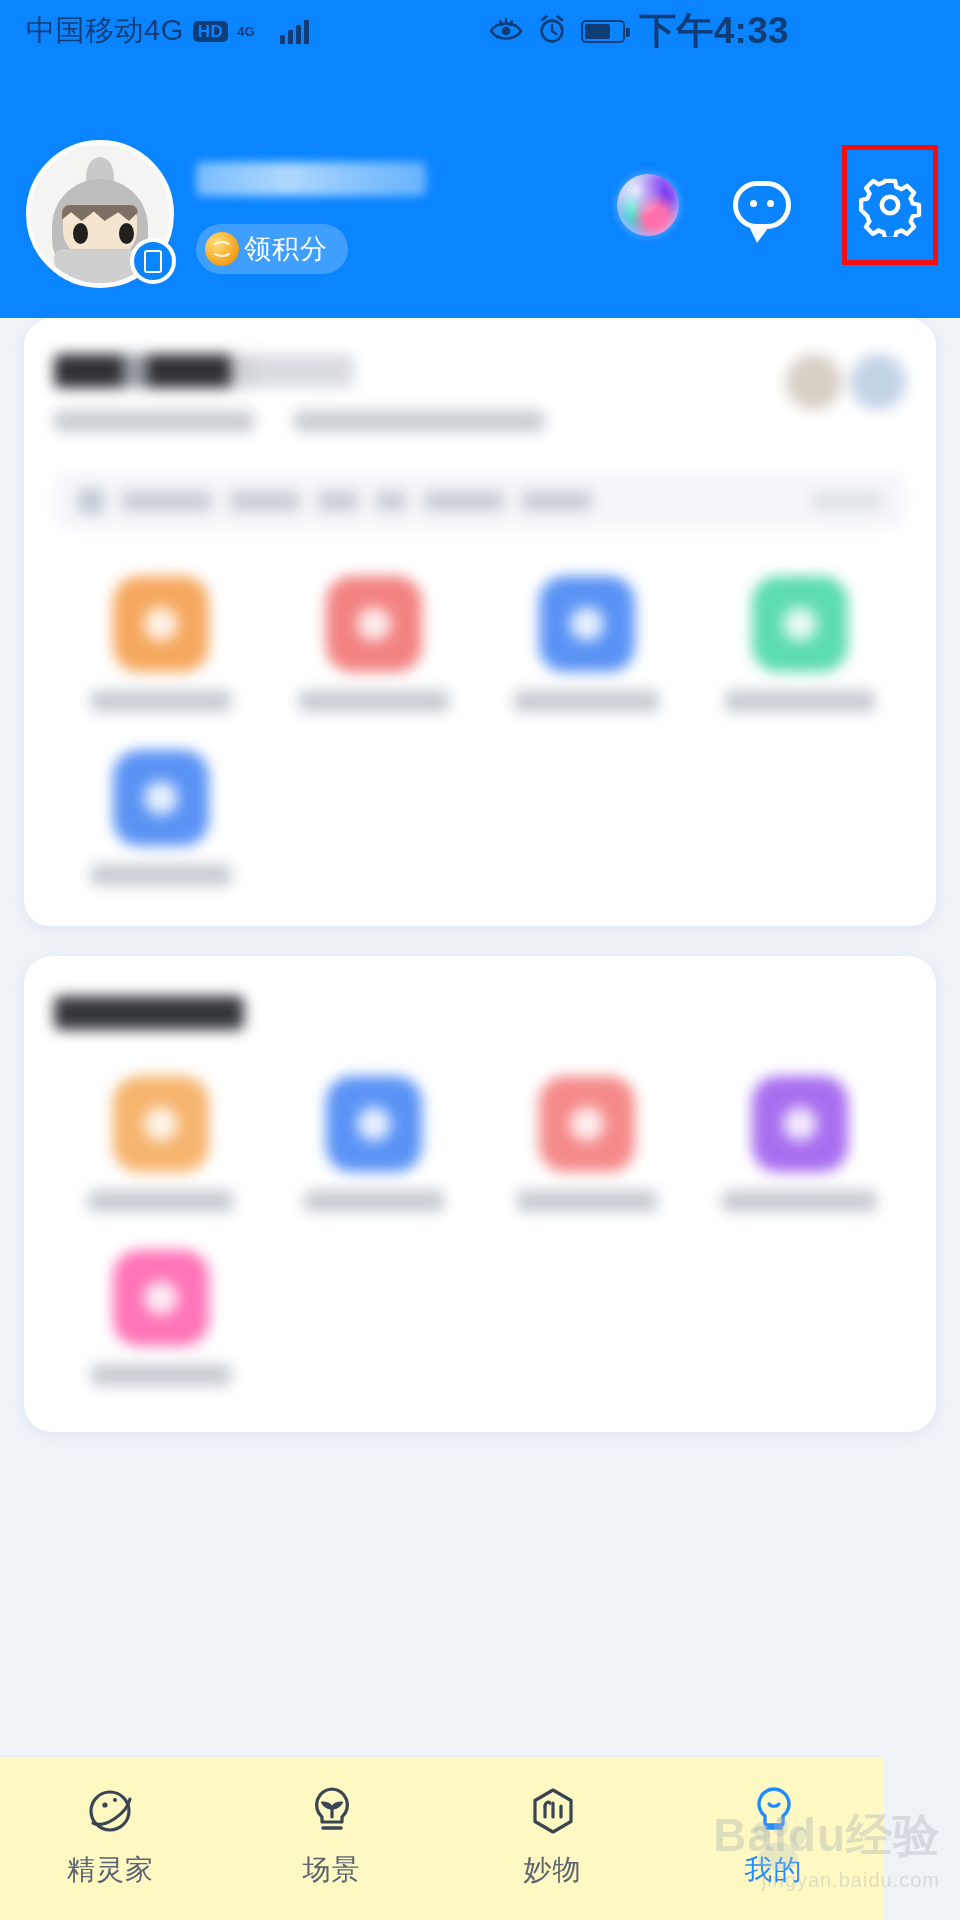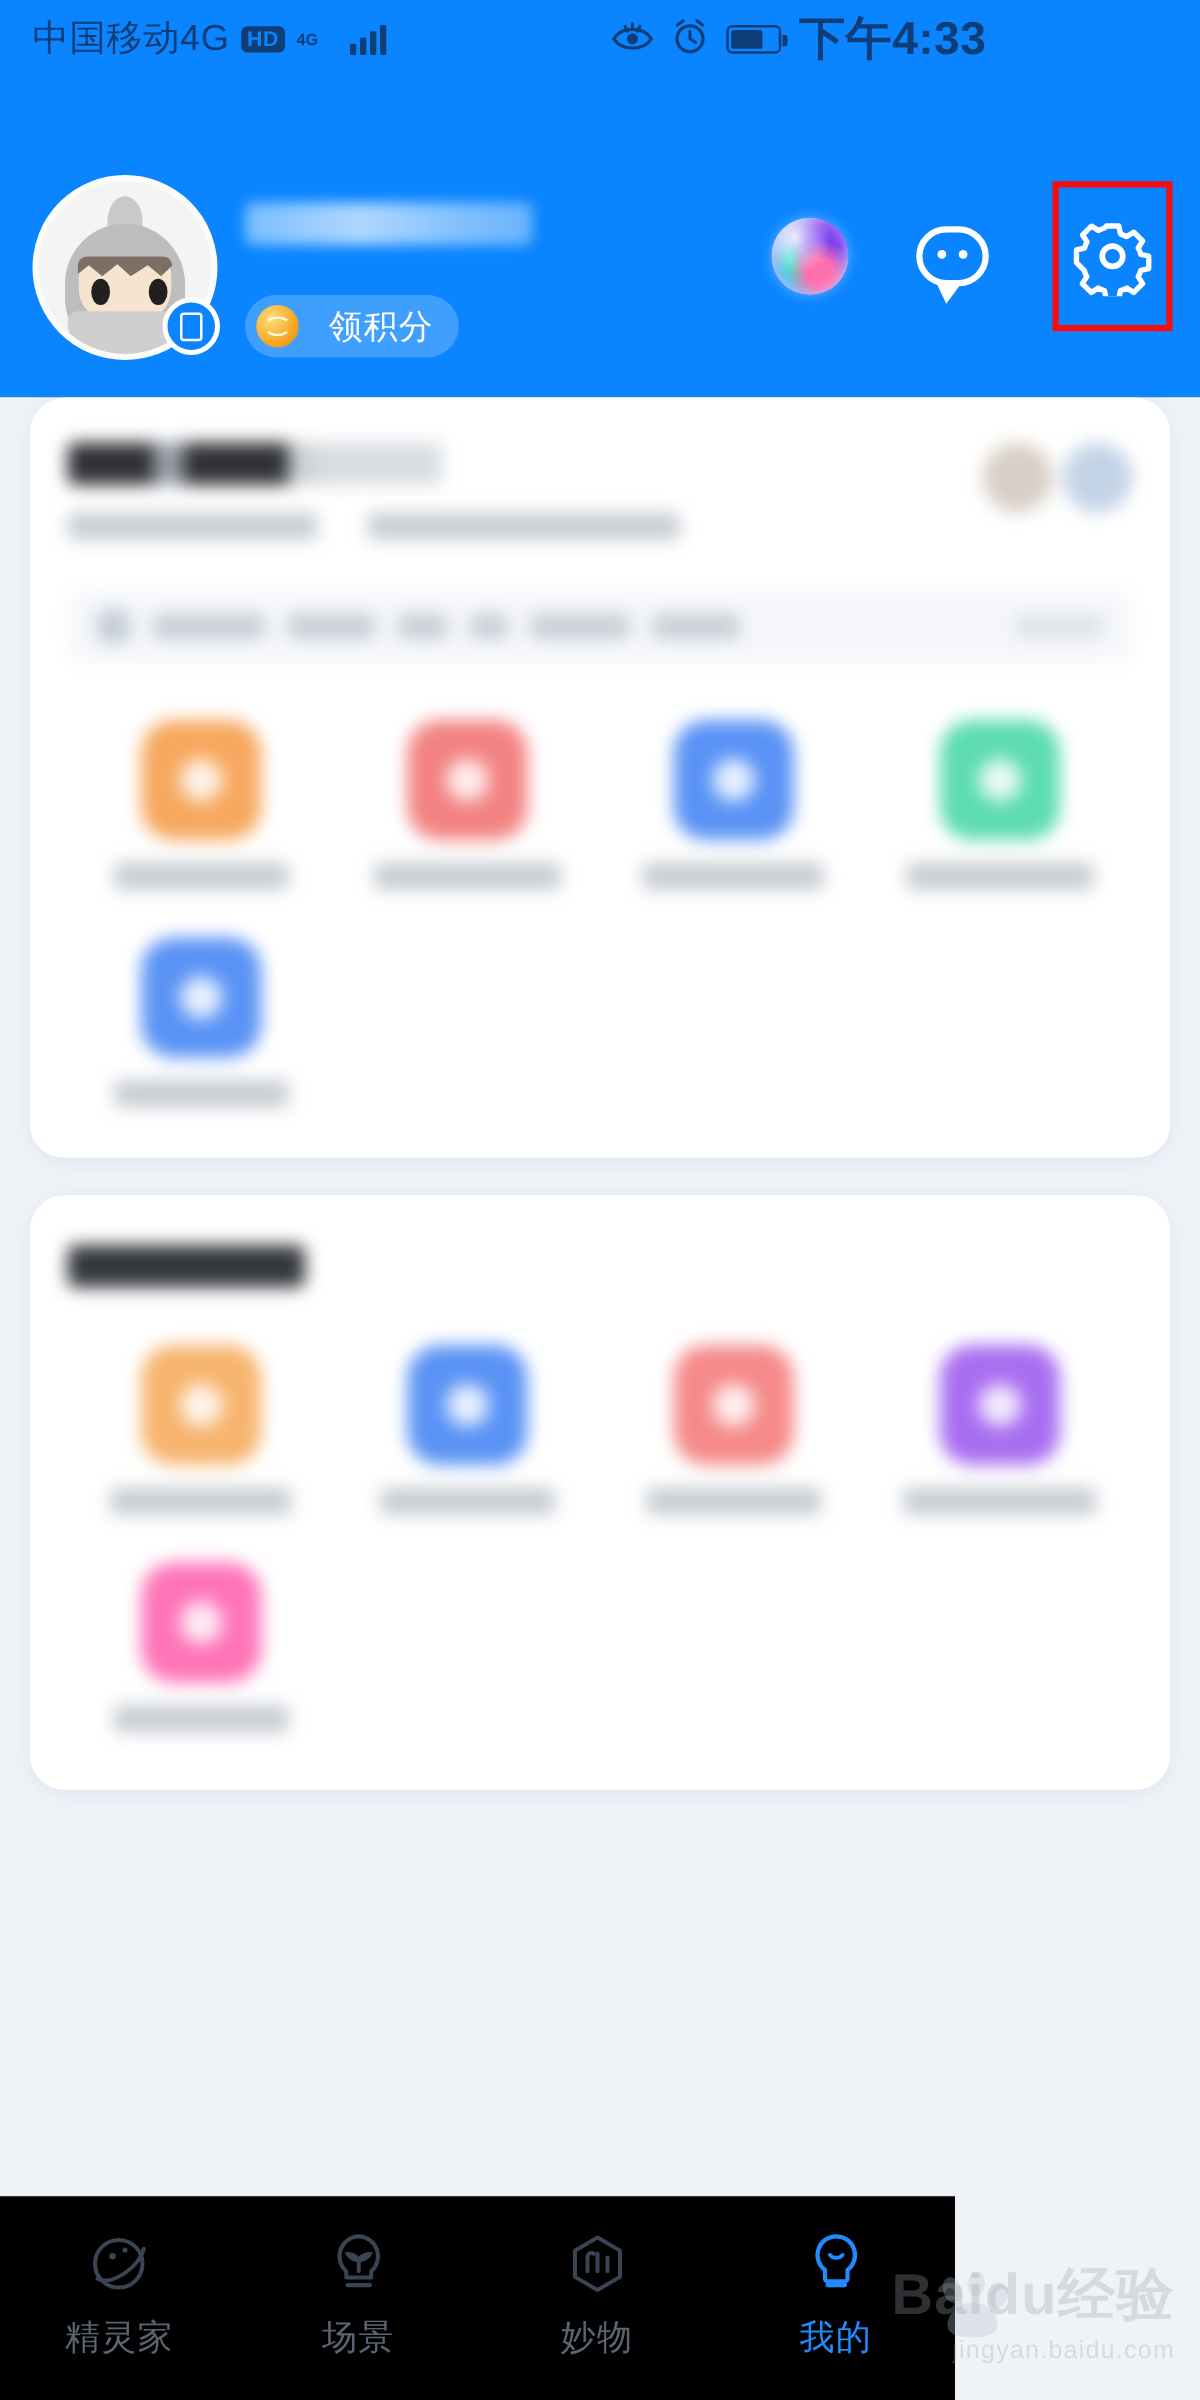--- a/index.html
+++ b/index.html
@@ -74,21 +74,21 @@
   }
   .avatar-badge .scr { width:18px; height:23px; border:2.5px solid #fff; border-radius:3px; }
 
   .profile-text { margin-left:22px; padding-top:22px; }
   .nickname {
     width:230px; height:34px; border-radius:6px;
     background:linear-gradient(90deg,#7fc0ff,#b9ddff 40%,#8ec7ff 70%,#6eb6fd);
     filter:blur(5px); opacity:.95;
   }
   .points-pill {
-    margin-top:40px; display:inline-flex; align-items:center; gap:24px;
+    margin-top:28px; display:inline-flex; align-items:center; gap:5px;
     background:rgba(255,255,255,.22); border-radius:26px; padding:7px 20px 7px 9px;
   }
   .coin { width:34px; height:34px; border-radius:50%;
           background:radial-gradient(circle at 35% 32%,#ffdf7a,#f5a623 62%,#e08a0b);
           position:relative; flex:0 0 auto; }
   .coin::after { content:""; position:absolute; left:50%; top:50%; transform:translate(-50%,-50%);
                  width:18px; height:12px; border-radius:50%; border:2.5px solid #fff7e0;
                  border-left-color:transparent; border-right-color:transparent; }
   .points-label { font-size:27px; color:#ffffff; letter-spacing:1px; }
 
@@ -159,22 +159,22 @@
 
   .card-2 { margin:30px 24px 0; padding:40px 30px 46px; }
   .c2-title { width:190px; height:34px; border-radius:6px; background:#34373c; }
 
   .card-3 { margin:30px 24px 0; padding:46px 34px 40px; border-radius:28px 28px 0 0;
             min-height:150px; }
   .c3-title { font-size:36px; font-weight:bold; color:#2b2e33; letter-spacing:1px; }
 
   
   .tabbar {
-    position:absolute; left:0; bottom:0; width:764px; height:164px;
-    background:#000000; border-top:1px solid #e6eaee;
+    position:absolute; left:0; bottom:0; width:884px; height:164px;
+    background:#fef9c3; border-top:1px solid #e6eaee;
     display:flex; align-items:center; justify-content:space-around; padding-bottom:6px;
   }
   .tab { display:flex; flex-direction:column; align-items:center; gap:12px; width:190px; }
   .tab svg { display:block; }
   .tab-label { font-size:28px; color:#5b6470; letter-spacing:1px; }
   .tab.active .tab-label { color:#1f8bff; }
 
   
   .wm { position:absolute; right:20px; bottom:28px; opacity:.30; pointer-events:none;
         font-family:"Liberation Sans",sans-serif; text-align:right; }

